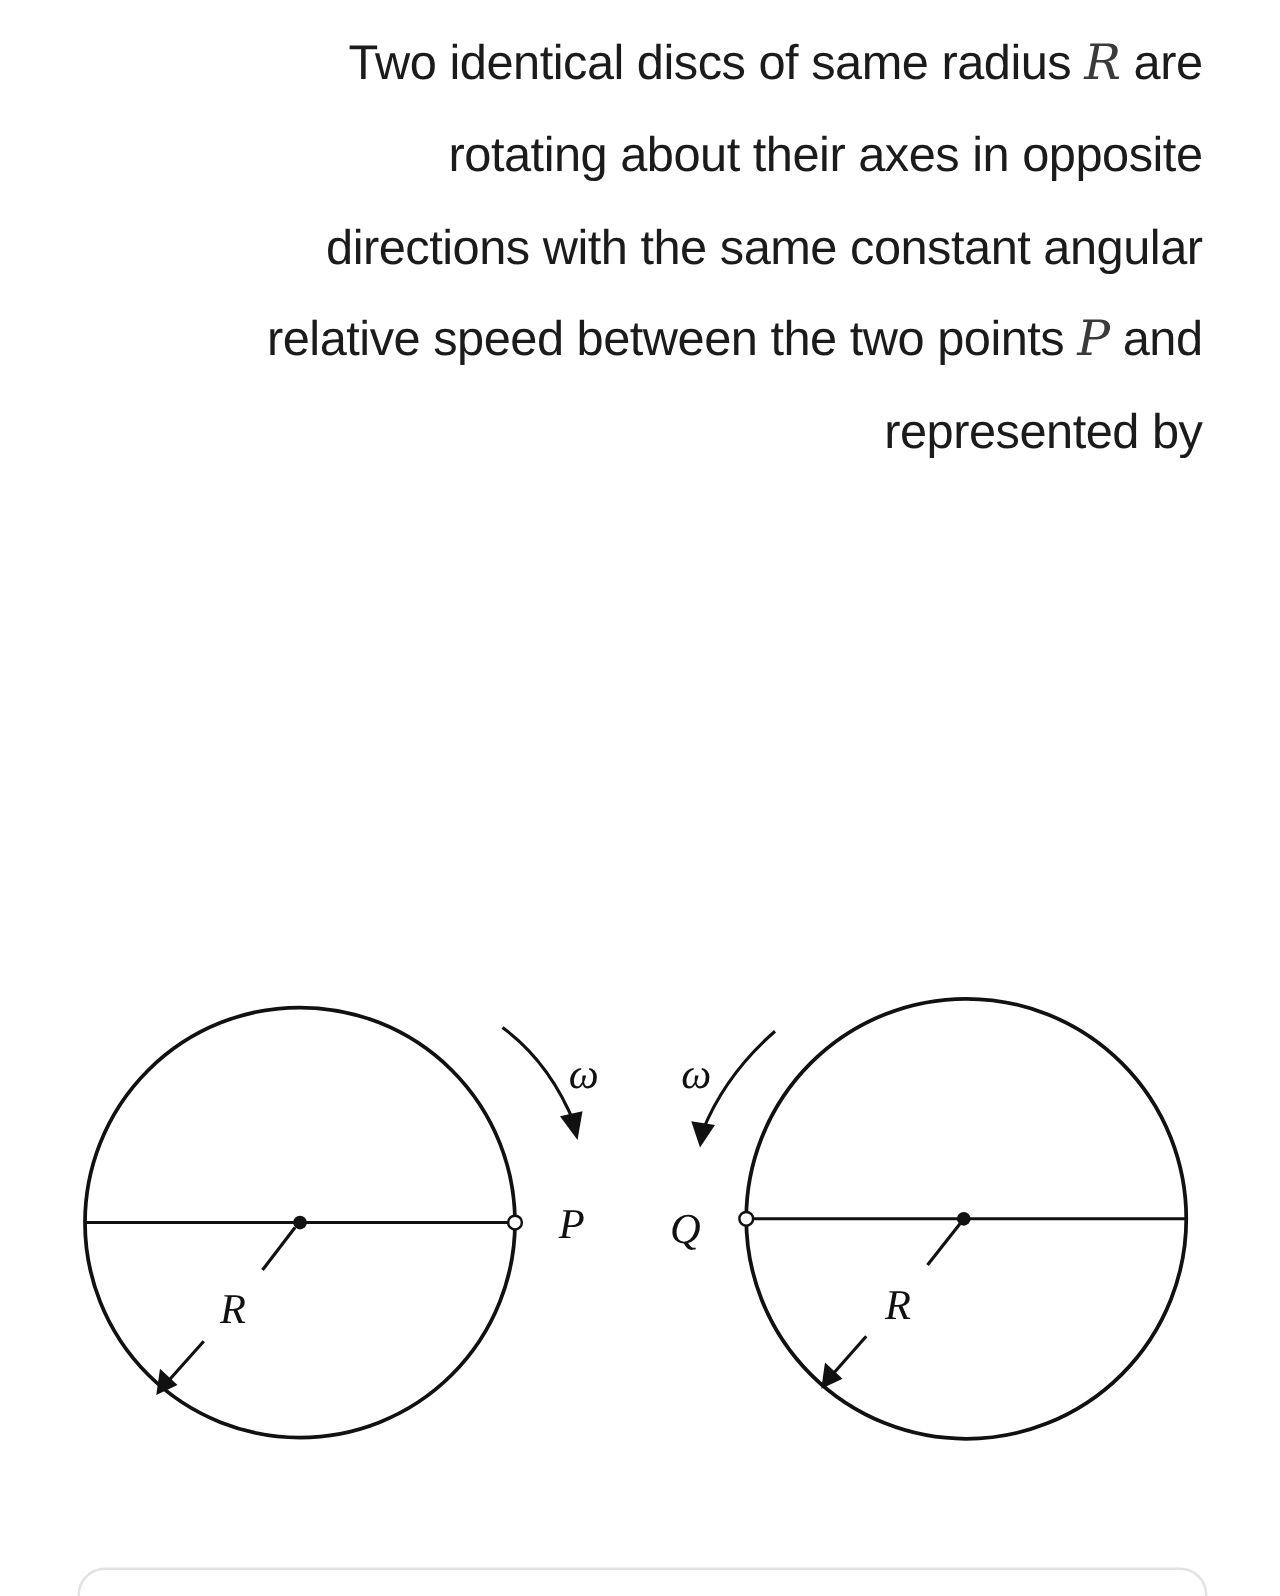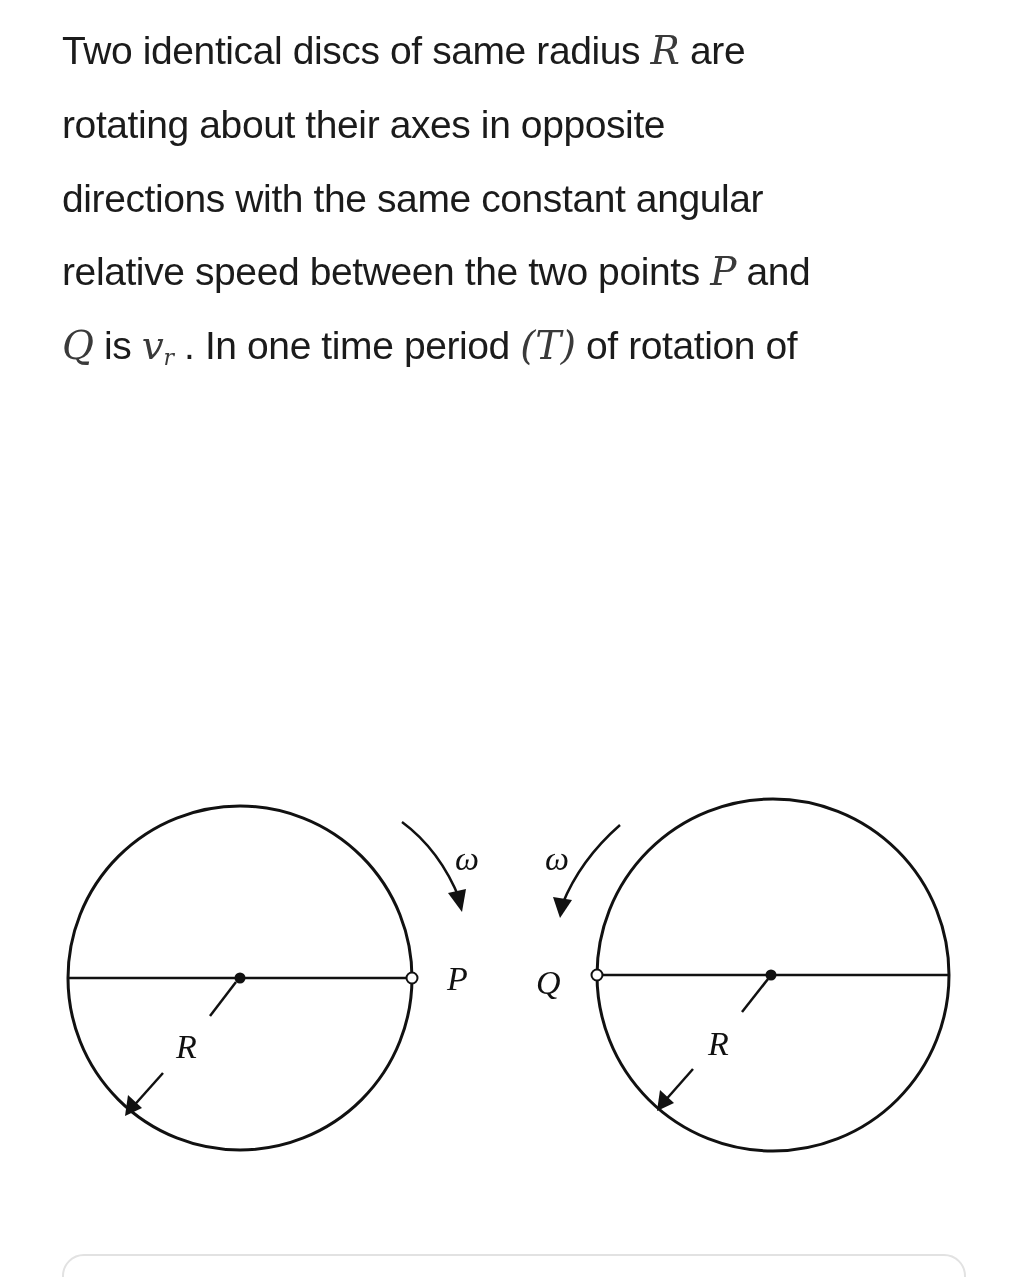--- a/index.html
+++ b/index.html
@@ -21,20 +21,21 @@
       top: 14px;
       width: 900px;
       font-size: 39px;
       line-height: 73.8px;
       letter-spacing: -0.4px;
     }
     .line {
       display: block;
       white-space: nowrap;
       height: 73.8px;
+      text-align: right;
     }
     .math {
       font-family: "DejaVu Serif", "Liberation Serif", serif;
       font-style: italic;
       color: #3a3a3a;
     }
     .math.upright {
       font-style: normal;
     }
     .math sub {
@@ -69,21 +70,21 @@
     }
   </style>
 </head>
 <body>
 
 <div class="question">
   <span class="line"><span>Two identical discs of same radius </span><span class="math">R</span><span> are</span></span>
   <span class="line"><span>rotating about their axes in opposite</span></span>
   <span class="line"><span>directions with the same constant angular</span></span>
   <span class="line"><span>relative speed between the two points </span><span class="math">P</span><span> and</span></span>
-  <span class="line"><span class="math">Q</span><span> is </span><span class="math"><span>v</span><sub>r</sub></span><span> . In one time period </span><span class="math">(T)</span><span> of rotation of</span></span>
+  <span class="line"><span>represented by</span></span>
 </div>
 
 <div class="figure">
   <svg width="1024" height="420" viewBox="0 770 1024 420">
     <defs>
       <marker id="arrowhead" markerWidth="10" markerHeight="10" refX="6" refY="5" orient="auto" markerUnits="userSpaceOnUse">
         <path d="M0,0 L10,5 L0,10 z" fill="#111"></path>
       </marker>
     </defs>
 

